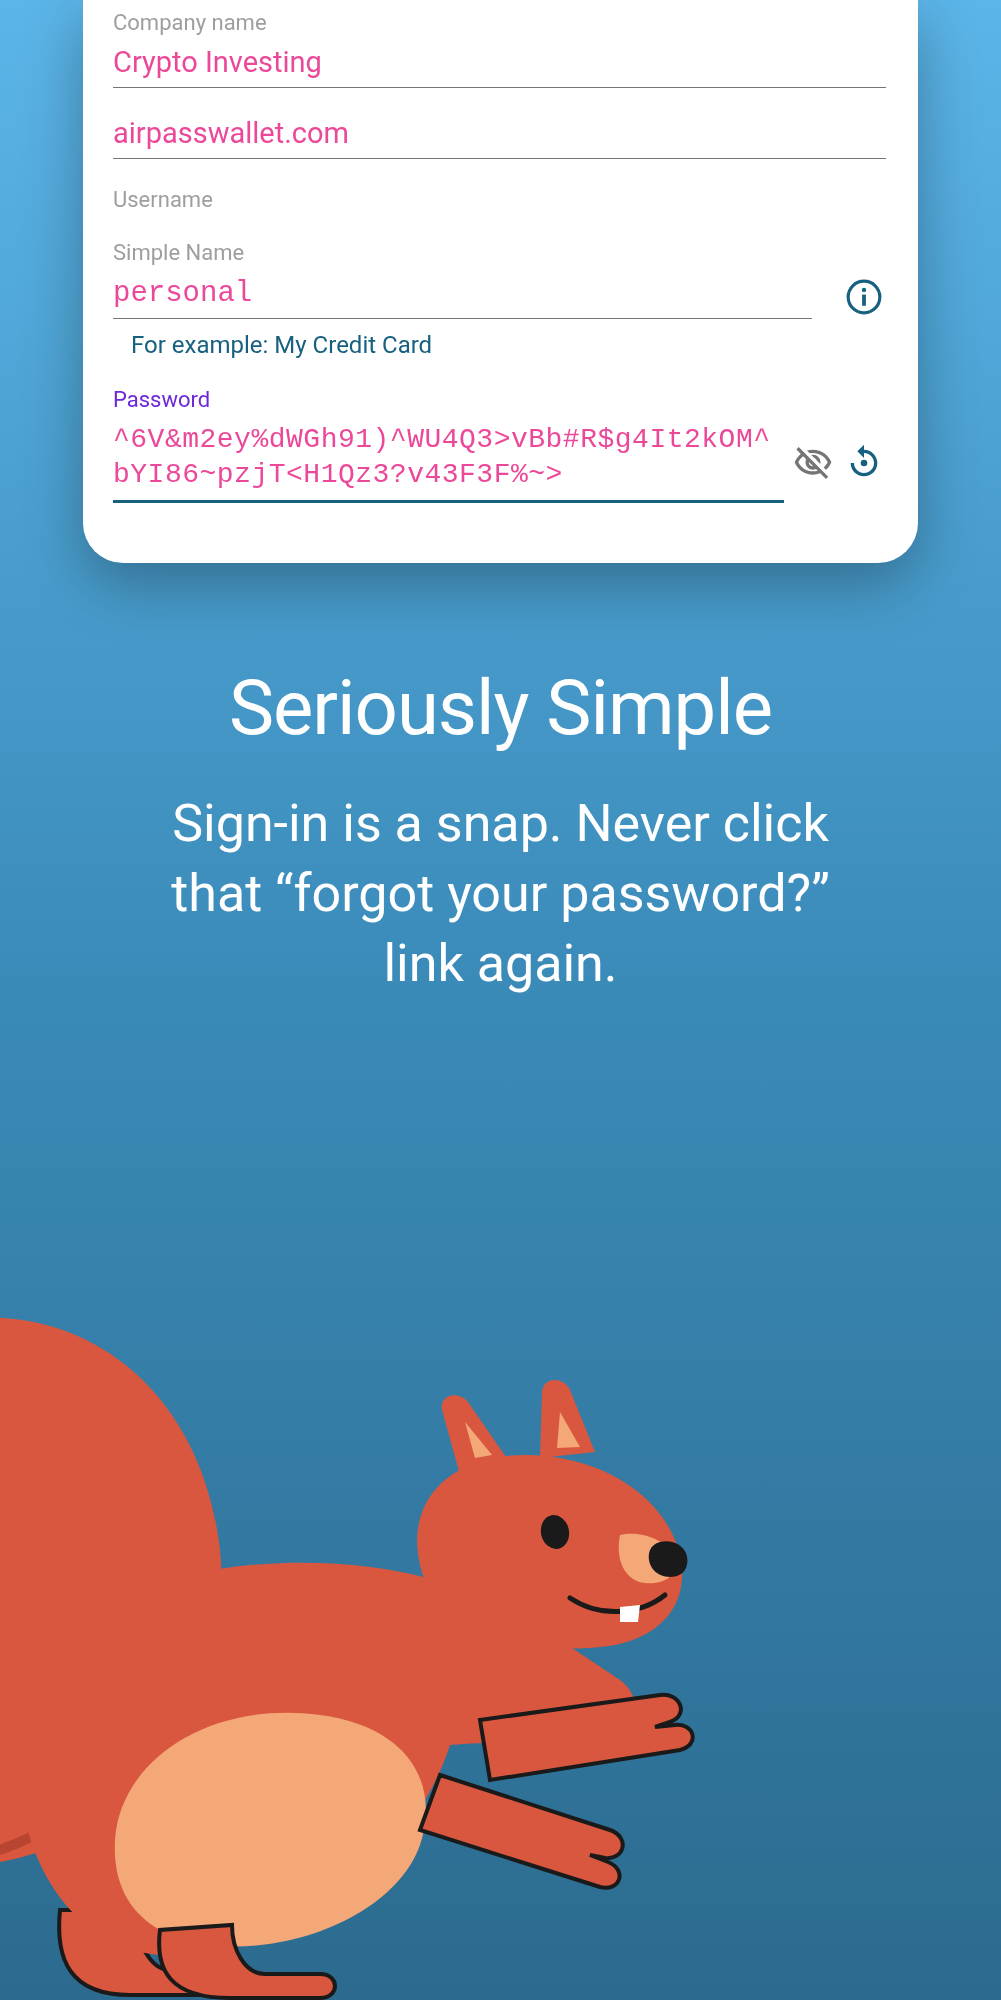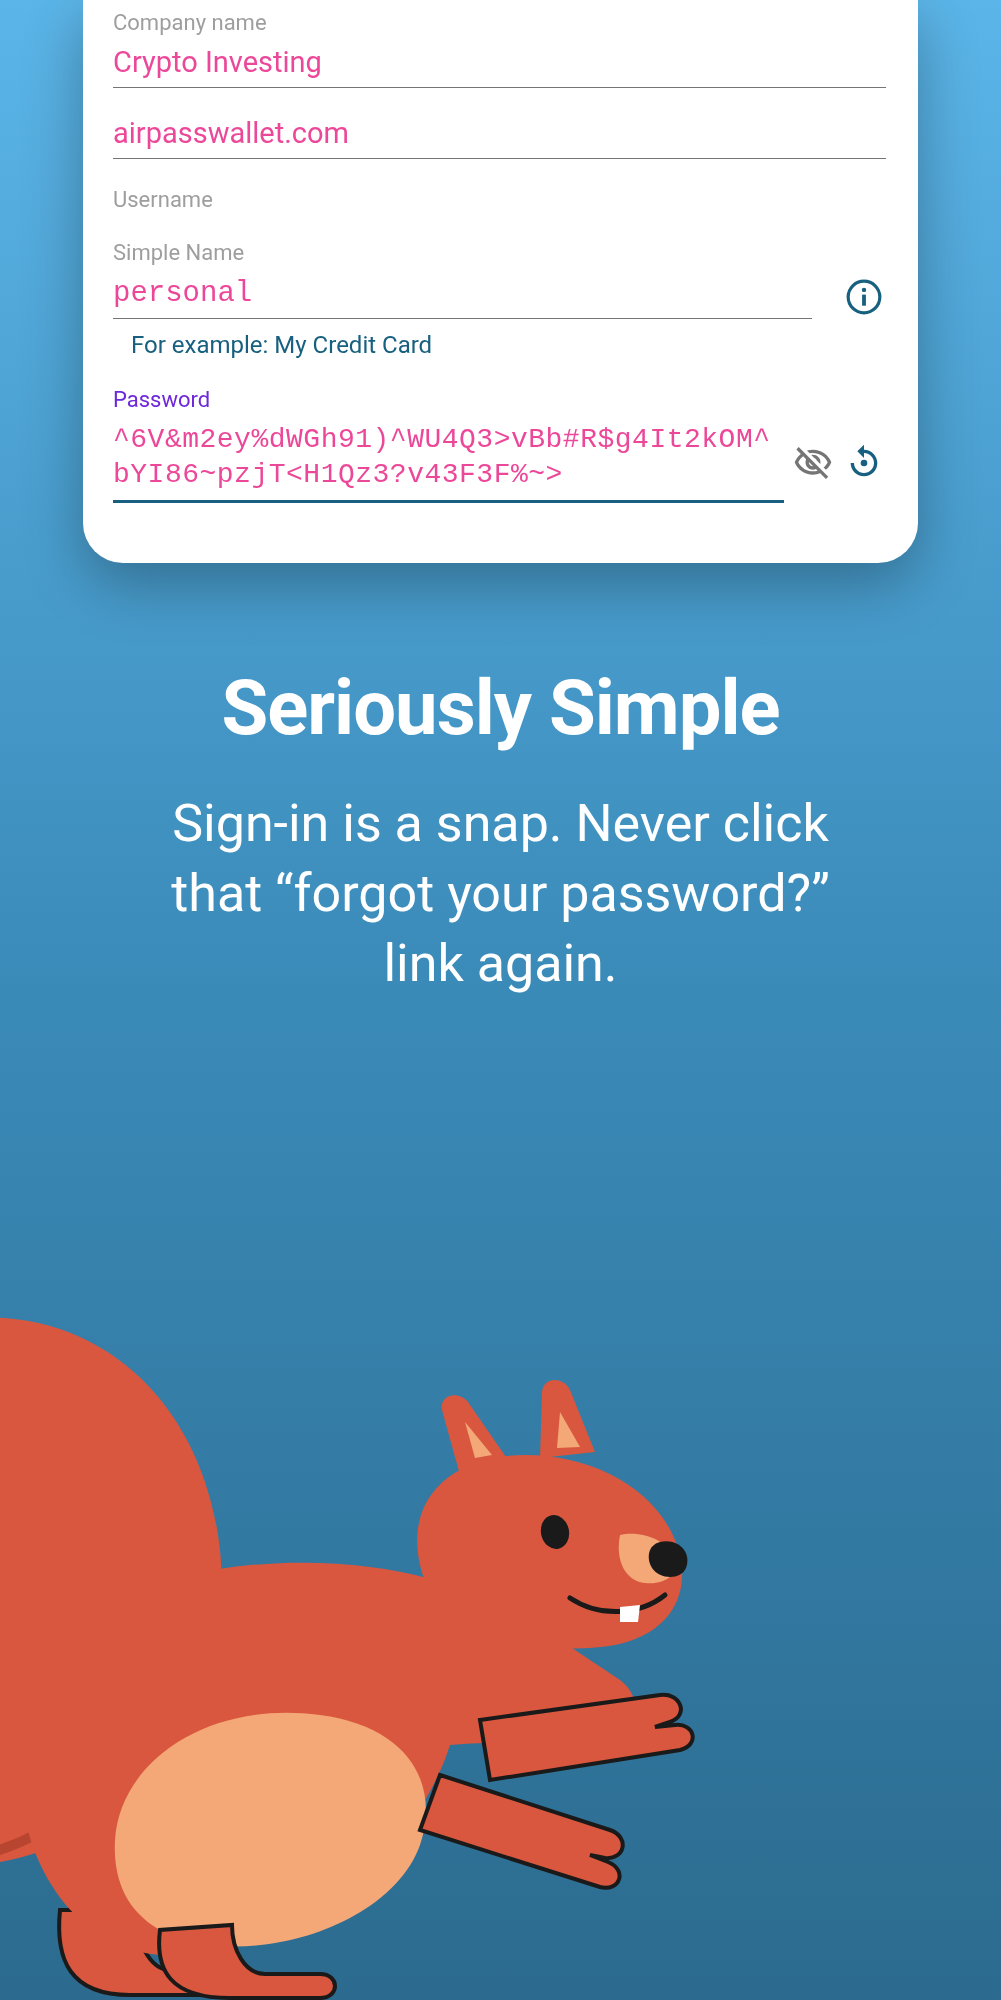--- a/index.html
+++ b/index.html
@@ -70,21 +70,21 @@
       gap: 7px;
     }
     .password-input { flex: 1; }
     .hero {
       text-align: center;
       padding: 100px 60px 0 60px;
       color: #fff;
     }
     .hero-title {
       font-size: 76px;
-      font-weight: 700;
+      font-weight: 400;
       margin-bottom: 36px;
       letter-spacing: -1px;
     }
     .hero-sub {
       font-size: 52px;
       font-weight: 400;
       line-height: 1.35;
       max-width: 680px;
       margin: 4px auto;
     }

